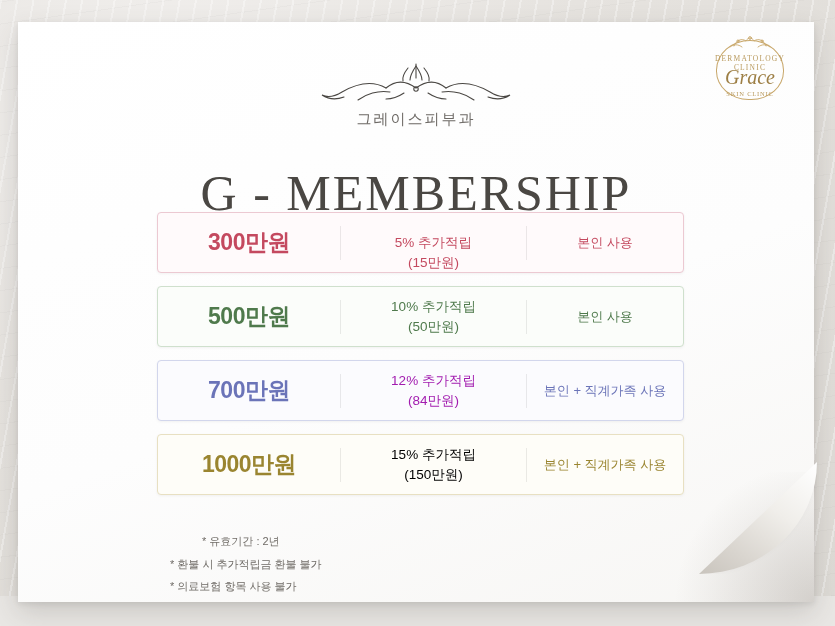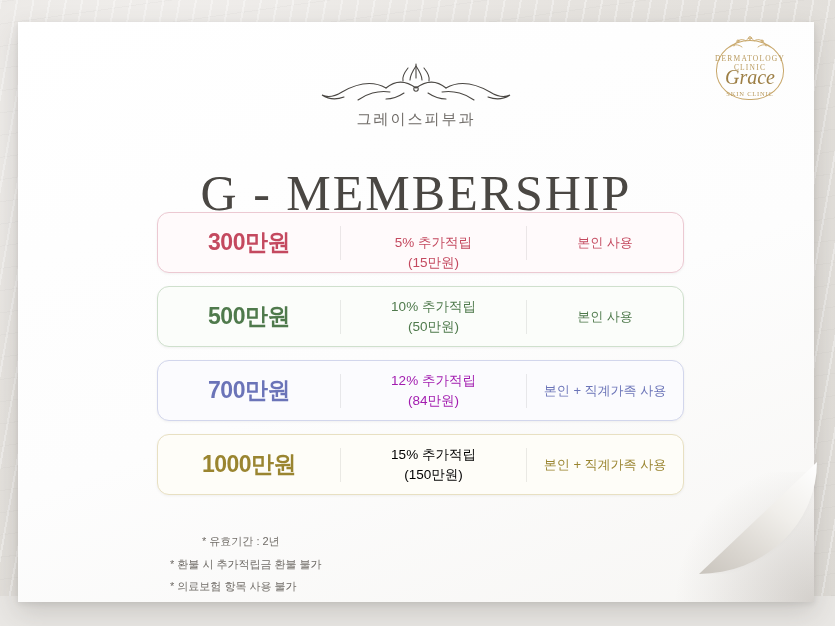--- a/index.html
+++ b/index.html
@@ -162,21 +162,21 @@
   
   .tiers {
     position: absolute;
     left: 139px;
     top: 190px;
     width: 527px;
   }
   .tier {
     position: relative;
     height: 61px;
-    border-radius: 12px;
+    border-radius: 4px;
     margin-bottom: 13px;
     display: flex;
     align-items: center;
     box-sizing: border-box;
     background: #fff;
     box-shadow: 0 1px 3px rgba(0,0,0,0.05);
   }
   .tier .cell-amount {
     width: 182px;
     text-align: center;

